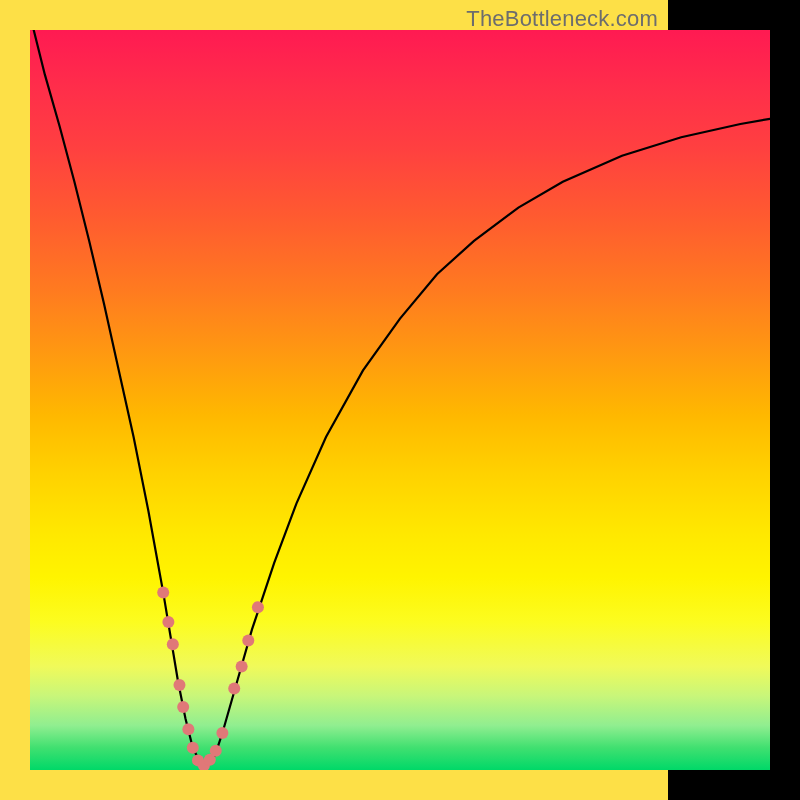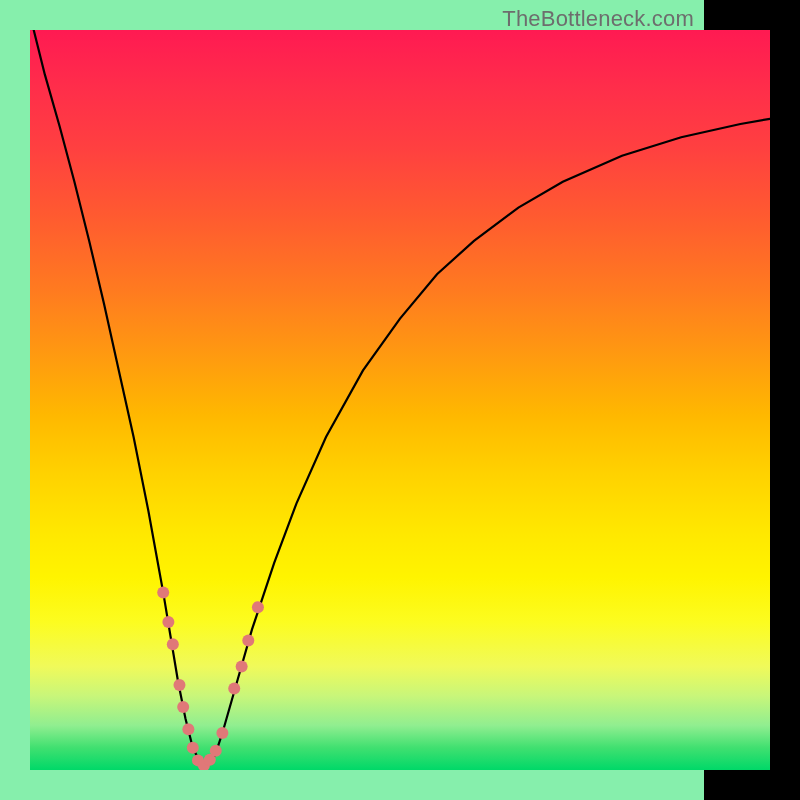--- a/index.html
+++ b/index.html
@@ -10,22 +10,21 @@
     background: #000;
     overflow: hidden;
     font-family: Arial, Helvetica, sans-serif;
   }
   .frame {
     position: absolute;
     left: 0;
     top: 0;
     width: 668px;
     height: 800px;
-    background: #86efac;
-    padding-left: 36px;
+    background: #fde047;
   }
   .plot-area {
     position: absolute;
     left: 30px;
     top: 30px;
     width: 740px;
     height: 740px;
     
     background: linear-gradient(to bottom,
       #ff1a52 0%,

